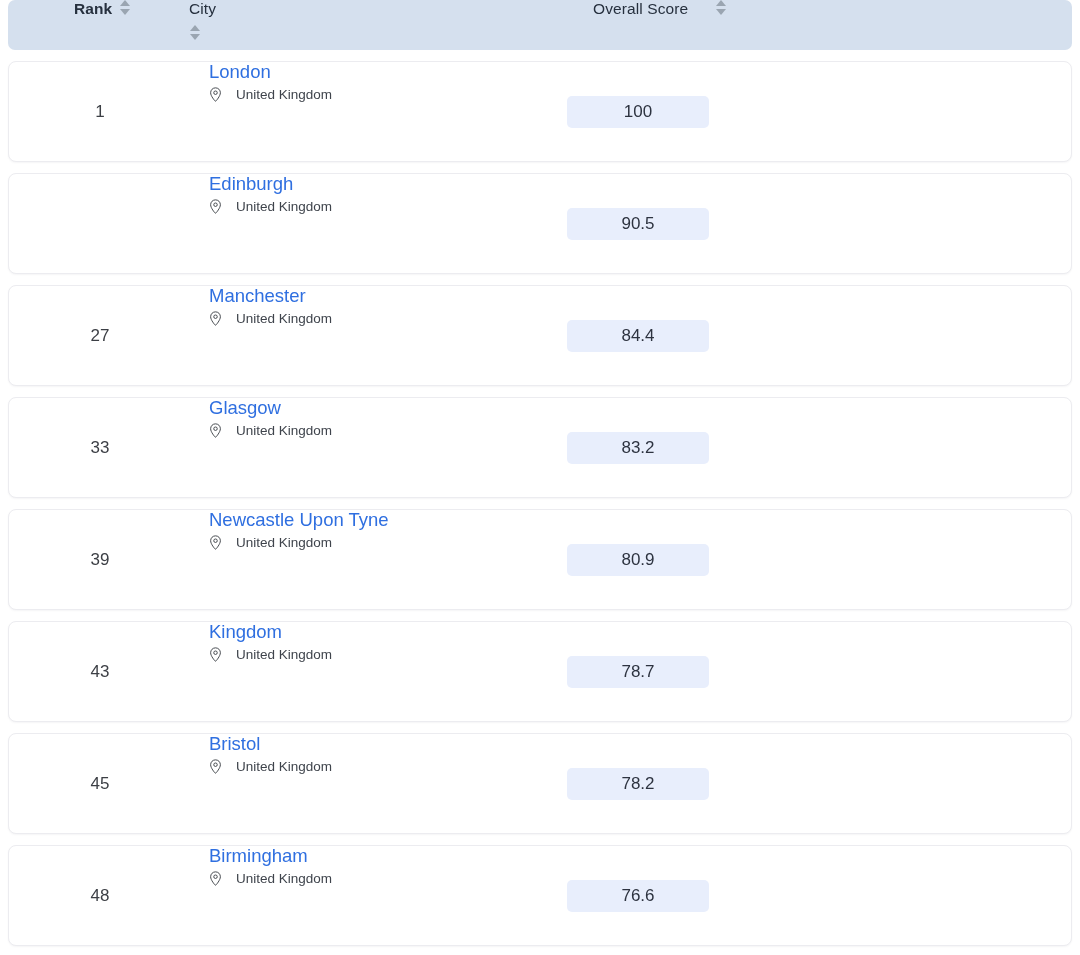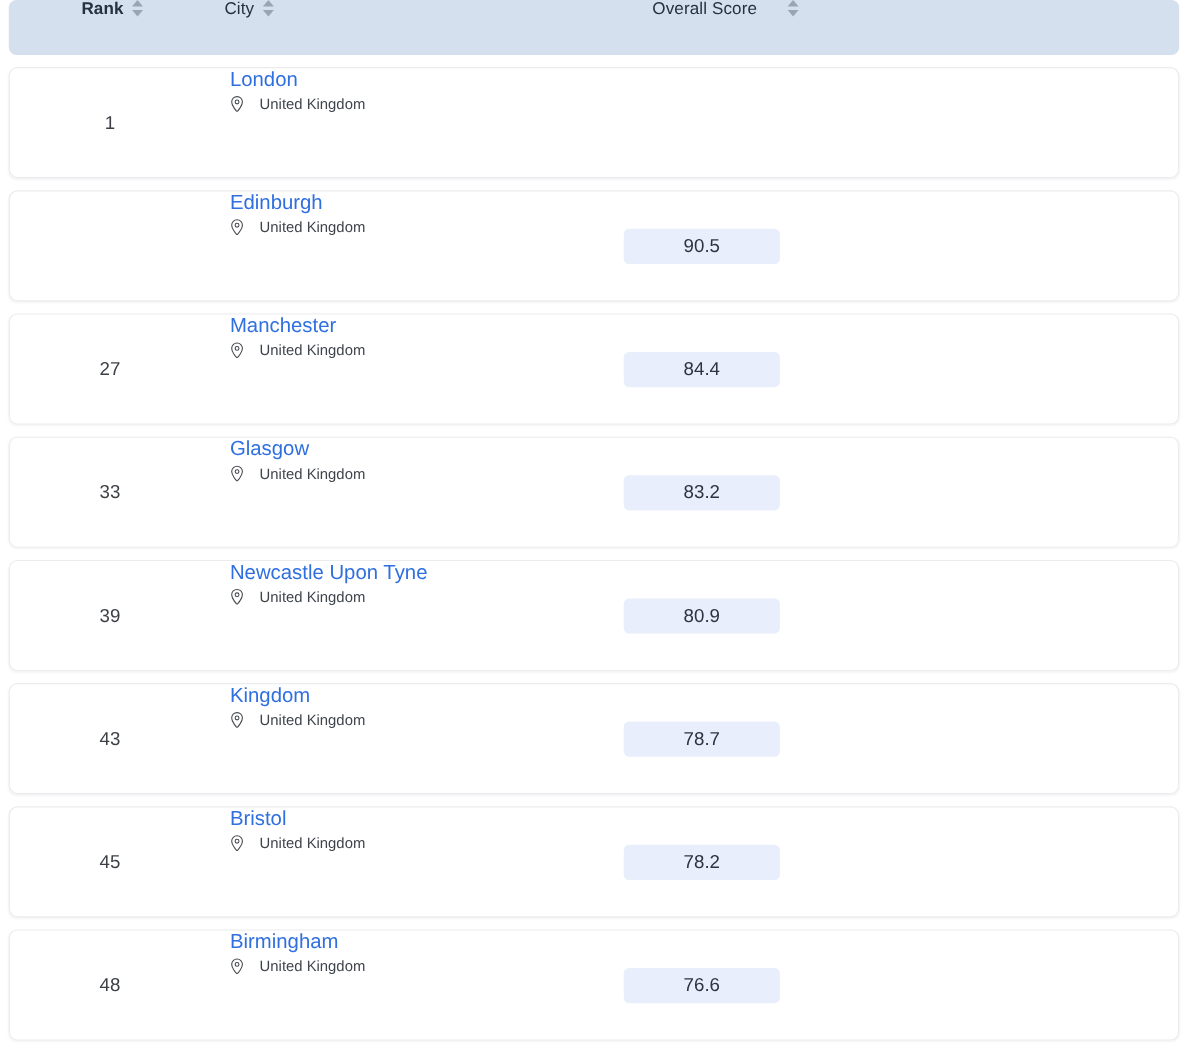--- a/index.html
+++ b/index.html
@@ -34,21 +34,21 @@
   .th {
     position: absolute;
     top: 0;
     height: 50px;
     display: flex;
     align-items: flex-start;
     gap: 7px;
     white-space: nowrap;
   }
   .th-rank  { left: 66px; }
-  .th-city  { left: 196px; }
+  .th-city  { left: 181px; flex-direction: column; }
   .th-score { left: 585px; }
 
   .th-label {
     font-size: 15.5px;
     color: #26303e;
     letter-spacing: .1px;
   }
   .th-rank .th-label { font-weight: 700; }
   .th-city .th-label,
   .th-score .th-label { font-weight: 400; }
@@ -186,20 +186,21 @@
     <div class="cell-city">
       <div class="city-name">London</div>
       <div class="city-country">
         <svg class="pin-icon" viewBox="0 0 13 16" fill="none" xmlns="http://www.w3.org/2000/svg" aria-hidden="true">
           <path d="M6.5 0.9c-2.9 0-5.2 2.3-5.2 5.2 0 3.6 4.5 8.6 4.7 8.8a0.7 0.7 0 0 0 1 0c0.2-0.2 4.7-5.2 4.7-8.8 0-2.9-2.3-5.2-5.2-5.2z" stroke="#45494f" stroke-width="1.05" fill="none"></path>
           <circle cx="6.5" cy="6.1" r="1.85" stroke="#45494f" stroke-width="1.05" fill="none"></circle>
         </svg>
         <span>United Kingdom</span>
       </div>
     </div>
+    <div class="cell-score">100</div>
   </div>
       <div class="row">
     <div class="cell-city">
       <div class="city-name">Edinburgh</div>
       <div class="city-country">
         <svg class="pin-icon" viewBox="0 0 13 16" fill="none" xmlns="http://www.w3.org/2000/svg" aria-hidden="true">
           <path d="M6.5 0.9c-2.9 0-5.2 2.3-5.2 5.2 0 3.6 4.5 8.6 4.7 8.8a0.7 0.7 0 0 0 1 0c0.2-0.2 4.7-5.2 4.7-8.8 0-2.9-2.3-5.2-5.2-5.2z" stroke="#45494f" stroke-width="1.05" fill="none"></path>
           <circle cx="6.5" cy="6.1" r="1.85" stroke="#45494f" stroke-width="1.05" fill="none"></circle>
         </svg>
         <span>United Kingdom</span>

